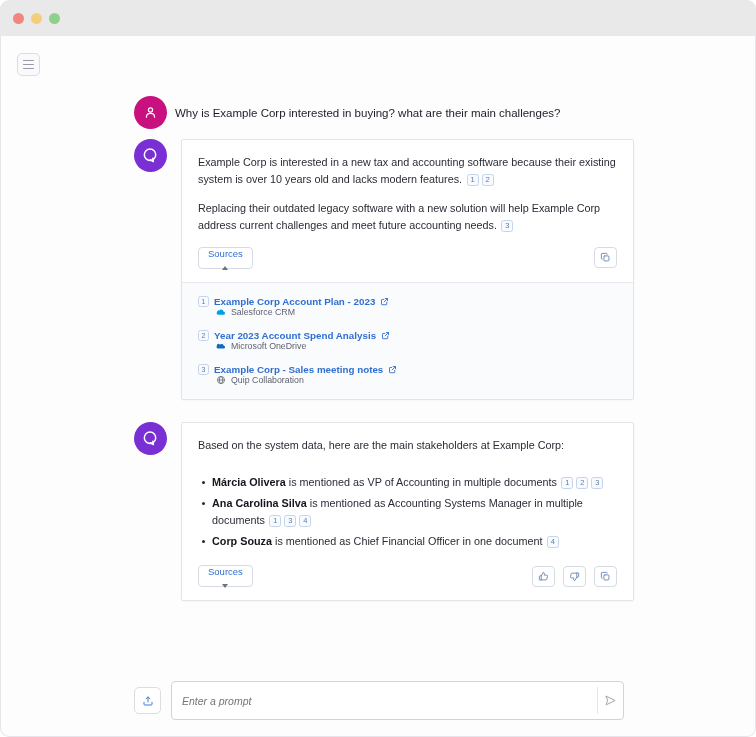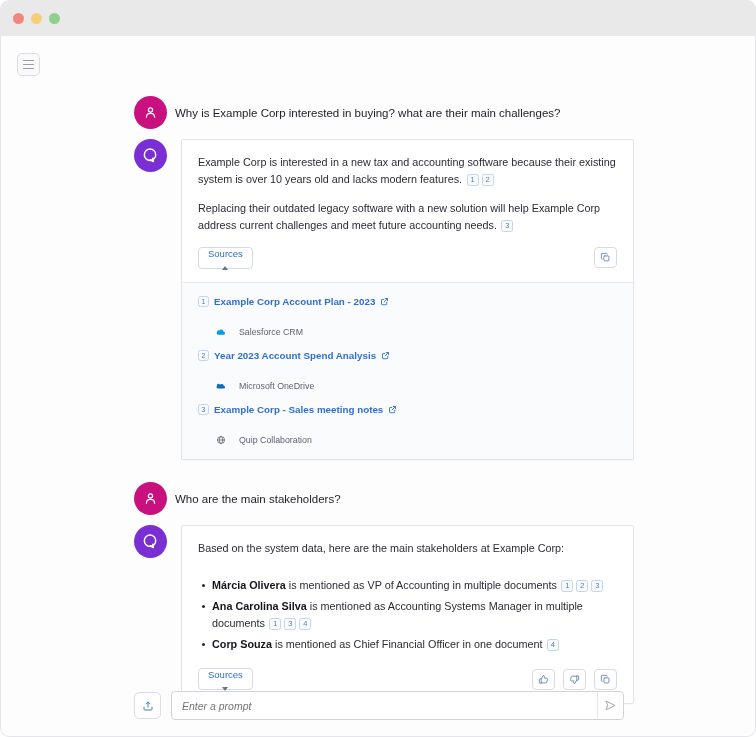--- a/index.html
+++ b/index.html
@@ -180,22 +180,22 @@
     border: 1px solid #c5d4ea; border-radius: 2.5px;
     background: #f7faff; color: #5d7ba5;
     font-size: 7px; line-height: 1;
   }
   .src-title {
     color: #2f6fd0; font-size: 9.8px; font-weight: 600;
     text-decoration: none; cursor: pointer;
   }
   .ext-icon { width: 9px; height: 9px; display: inline-block; }
   .source-line2 {
-    display: flex; align-items: center; gap: 13px;
-    margin-top: 20px; margin-left: 18px;
+    display: flex; align-items: center; gap: 5px;
+    margin-top: 0; margin-left: 18px;
   }
   .src-app { font-size: 8.8px; color: #5e6170; }
 
   
   .answer-body ul { list-style: none; margin-top: 20px; }
   .answer-body li {
     position: relative;
     padding-left: 14px;
     font-size: 10.8px;
     line-height: 1.62;
@@ -221,21 +221,21 @@
     flex: 0 0 auto;
     width: 27px; height: 27px;
     border: 1px solid #dcdce2; border-radius: 5px;
     background: #ffffff;
     display: flex; align-items: center; justify-content: center;
     cursor: pointer;
   }
   .prompt-input-wrap {
     flex: 1 1 auto;
     position: relative;
-    height: 29px;
+    height: 39px;
     border: 1px solid #d2d3da;
     border-radius: 4px;
     background: #ffffff;
     display: flex; align-items: center;
   }
   .prompt-input {
     flex: 1 1 auto;
     border: none; outline: none; background: transparent;
     font-family: "Liberation Sans", sans-serif;
     font-size: 10.5px; font-style: italic;
@@ -374,29 +374,20 @@
                   <path d="M3.5 12h17"></path>
                 </svg>
                 <span class="src-app">Quip Collaboration</span>
               </div>
             </div>
 
           </div>
         </div>
       </div>
 
-      <div class="turn user">
-        <div class="avatar user">
-          <svg width="15" height="15" viewBox="0 0 24 24" fill="none" stroke="#ffffff" stroke-width="2" stroke-linecap="round" stroke-linejoin="round">
-            <circle cx="12" cy="8" r="3.3"></circle>
-            <path d="M5.5 19.5c0-3.6 2.9-6 6.5-6s6.5 2.4 6.5 6"></path>
-          </svg>
-        </div>
-        <div class="q-text">Who are the main stakeholders?</div>
-      </div>
 
       <div class="turn assistant">
         <div class="avatar assistant">
           <svg width="19" height="19" viewBox="0 0 24 24" fill="none" stroke="#ffffff" stroke-width="1.9" stroke-linecap="round" stroke-linejoin="round">
             <circle cx="11.4" cy="11" r="7.2"></circle>
             <path d="M11.6 17.4 L15.6 19.6 L15.0 15.6"></path>
           </svg>
         </div>
 
         <div class="answer-card">

